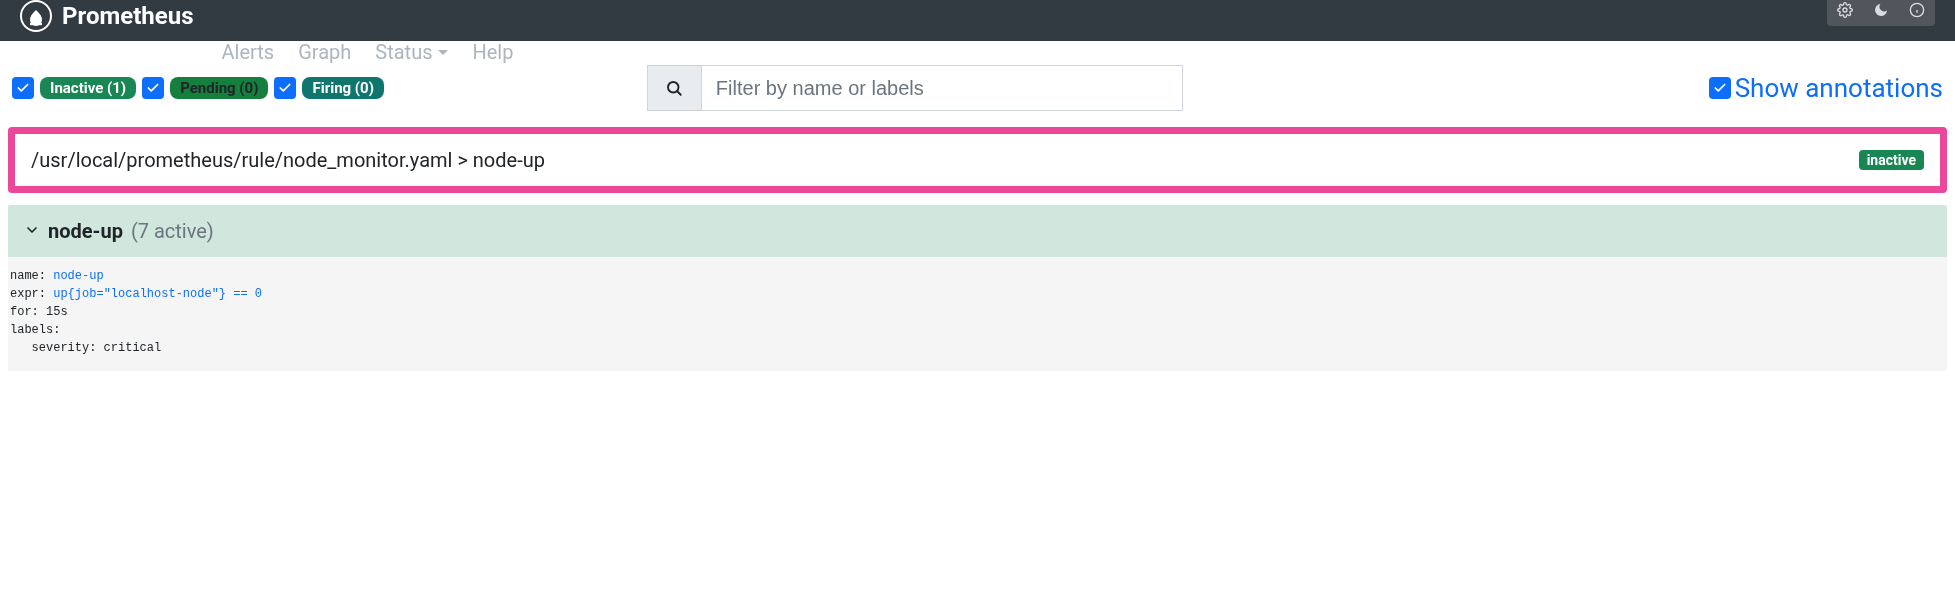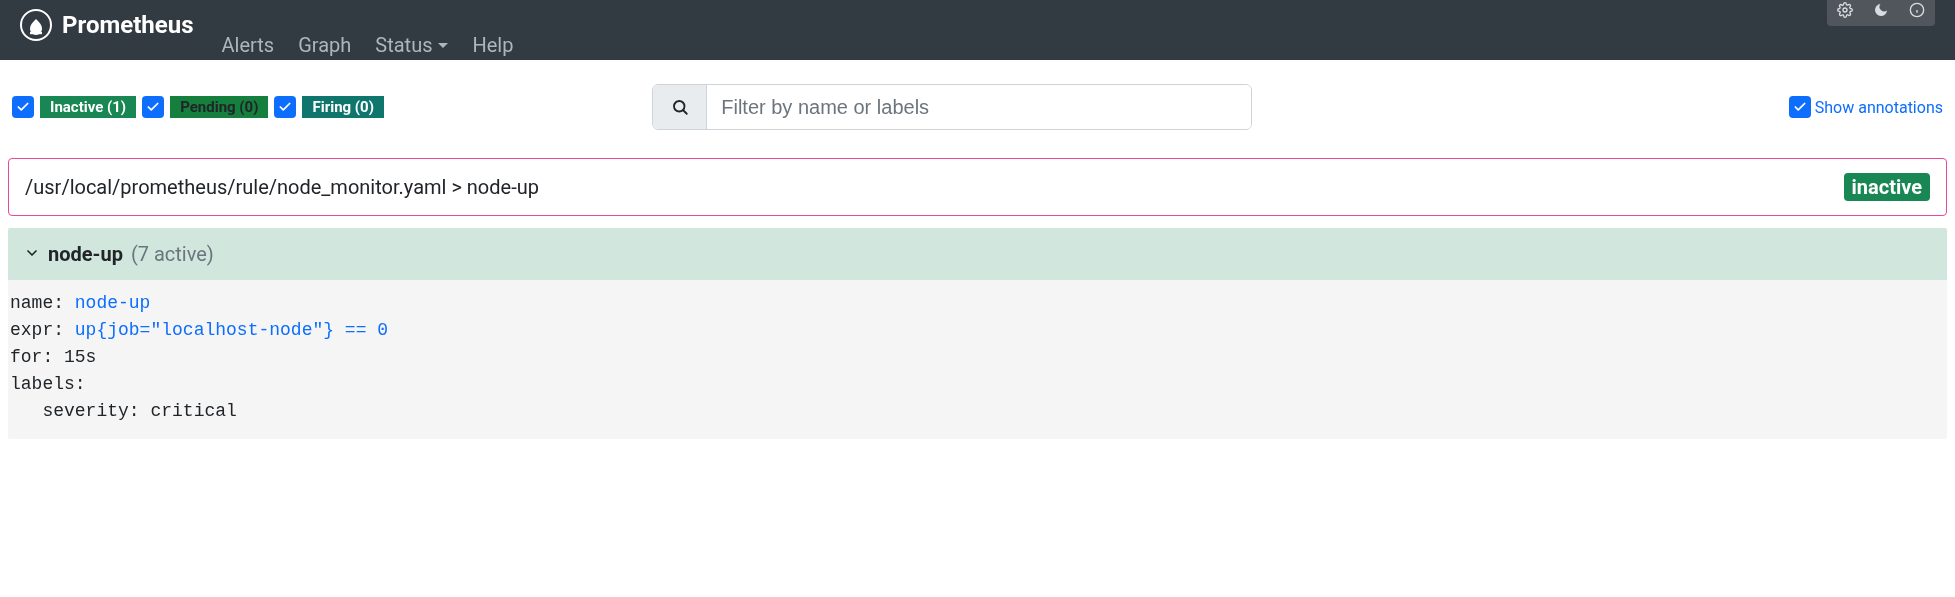--- a/index.html
+++ b/index.html
@@ -2,23 +2,23 @@
 <html><head>
 <meta charset="utf-8">
 <style>
   * { box-sizing: border-box; margin: 0; padding: 0; }
   body { font-family: -apple-system, BlinkMacSystemFont, "Segoe UI", Roboto, "Helvetica Neue", Arial, sans-serif; font-size: 16px; color: #212529; background: #fff; }
 
   .navbar {
     background: #333b42;
     color: #c8cfd6;
     display: flex;
-    align-items: center;
+    align-items: flex-start;
     padding: 0 20px 10px 20px;
-    height: 60px;
+    height: 41px;
     position: relative;
   }
   .navbar-brand {
     display: flex;
     align-items: center;
     color: #fff;
     font-weight: 700;
     font-size: 24px;
     margin-right: 28px;
   }
@@ -73,35 +73,35 @@
     background: #0d6efd;
     border-radius: 4px;
     display: flex; align-items: center; justify-content: center;
     cursor: pointer;
   }
   .chk svg { stroke: #fff; }
   .badge {
     font-weight: 700;
     font-size: 15px;
     padding: 2px 10px;
-    border-radius: 0;
+    border-radius: 8px;
     color: #fff;
   }
   .badge-green  { background: #198754; }
   .badge-yellow { background: #15803d; color: #212529; }
   .badge-red    { background: #0f766e; }
-  .badge-green-light { background: #198754; color:#fff; font-weight:700; font-size:20px; padding:2px 8px; border-radius:4px;}
+  .badge-green-light { background: #198754; color:#fff; font-weight:700; font-size:14px; padding:2px 8px; border-radius:4px;}
 
   .search-wrap {
     margin: 0 auto;
     display: flex;
     align-items: stretch;
-    width: 600px;
+    width: 536px;
     border: 1px solid #ced4da;
-    border-radius: 6px;
+    border-radius: 0;
     overflow: hidden;
     height: 46px;
   }
   .search-icon-box {
     background: #e9ecef;
     width: 54px;
     display: flex; align-items: center; justify-content: center;
     border-right: 1px solid #ced4da;
   }
   .search-input {
@@ -113,29 +113,29 @@
     color: #212529;
   }
   .search-input::placeholder { color: #6c757d; }
 
   .show-annot {
     margin-left: auto;
     display: flex;
     align-items: center;
     gap: 4px;
     color: #0d6efd;
-    font-size: 16px;
+    font-size: 26px;
     cursor: pointer;
   }
 
   .rule-file-header {
-    border: 1px solid #ec4899;
+    border: 7px solid #ec4899;
     border-radius: 4px;
     padding: 14px 16px;
-    margin: 20px 0 12px 0;
+    margin: 8px 0 12px 0;
     display: flex;
     align-items: center;
     font-size: 20px;
     color: #212529;
   }
   .rule-file-header .status { margin-left: auto; }
 
   .rule-group {
     border-radius: 2px;
     overflow: hidden;
@@ -152,21 +152,21 @@
   .rule-group-header .chev {
     display: inline-block;
   }
   .rule-group-header strong { font-weight: 700; }
   .rule-group-header .muted { color: #6c757d; }
 
   .rule-body {
     background: #f5f5f5;
     padding: 10px 2px 14px 2px;
     font-family: SFMono-Regular, Menlo, Monaco, Consolas, "Liberation Mono", "Courier New", monospace;
-    font-size: 18px;
+    font-size: 12px;
     line-height: 1.5;
     white-space: pre;
     color: #212529;
     overflow-x: auto;
   }
   .rule-body a { color: #0d6efd; text-decoration: none; }
 </style>
 </head>
 <body>
 

